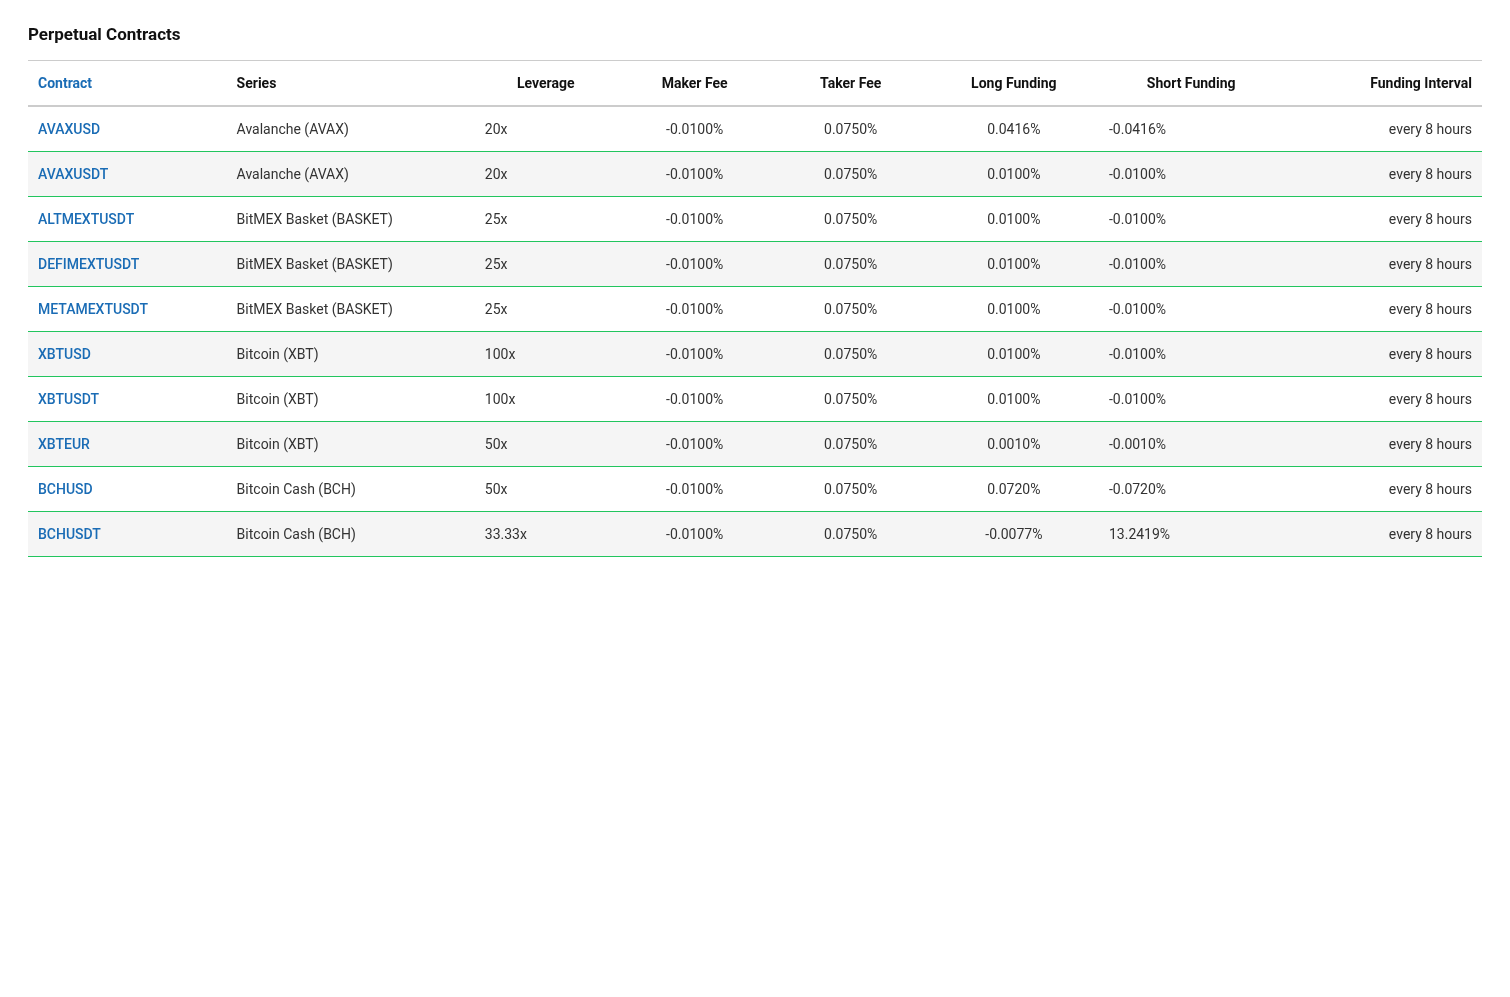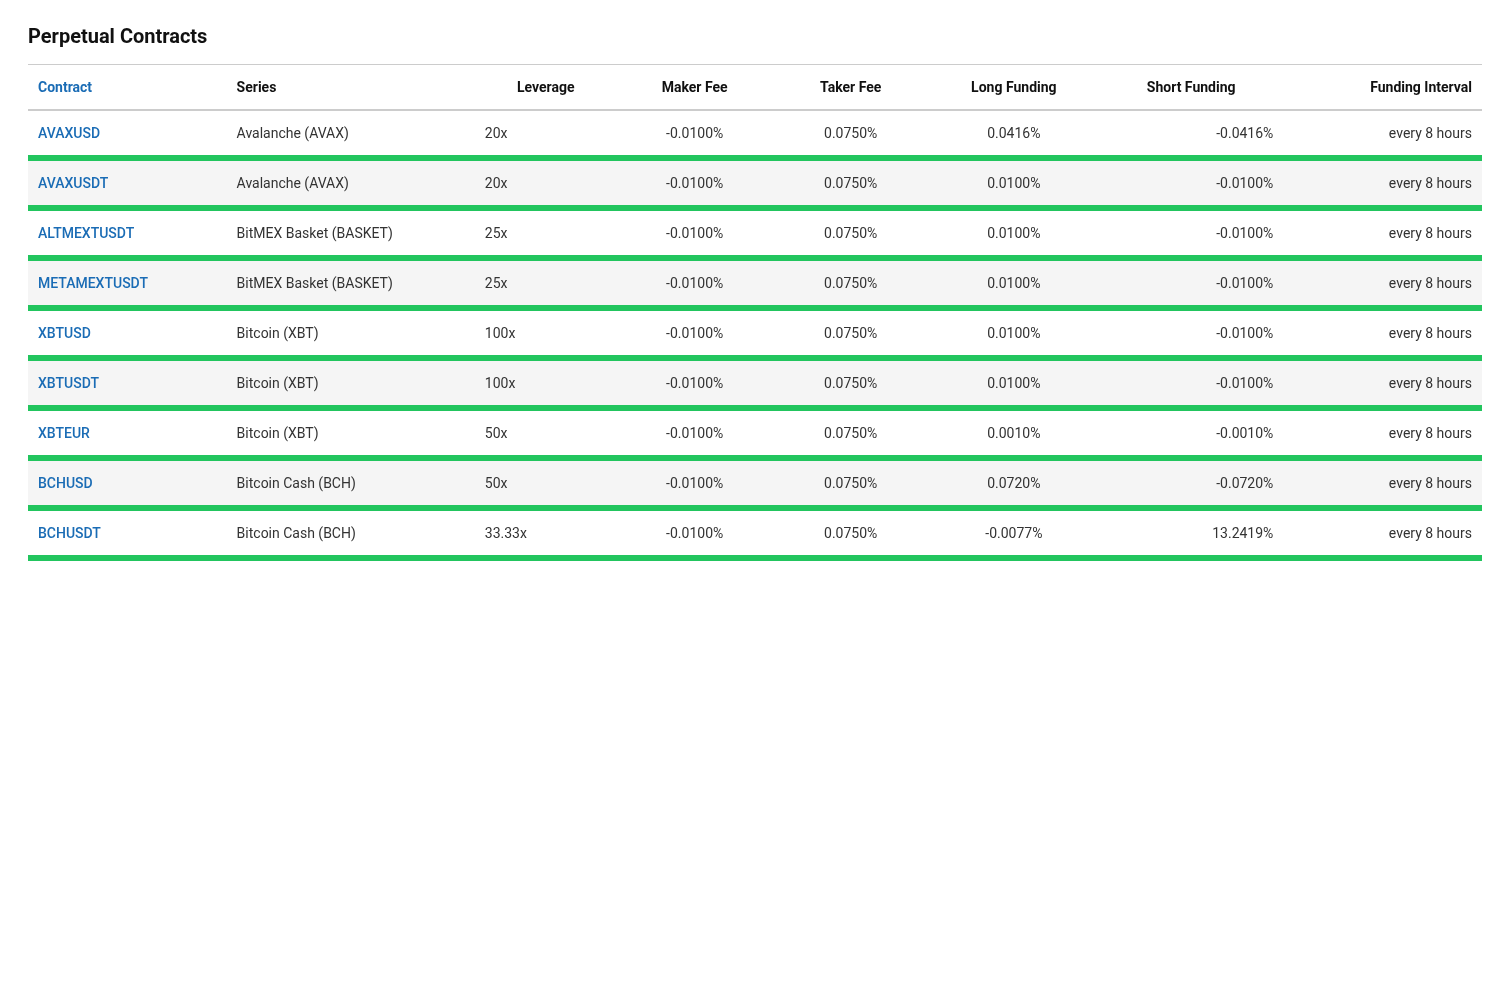--- a/index.html
+++ b/index.html
@@ -10,21 +10,21 @@
 
     body {
       font-family: -apple-system, BlinkMacSystemFont, 'Segoe UI', Roboto, sans-serif;
       background: #ffffff;
       color: #333333;
       font-size: 14px;
       padding: 24px 28px;
     }
 
     h1 {
-      font-size: 20px;
+      font-size: 17px;
       font-weight: 700;
       color: #111111;
       margin-bottom: 16px;
     }
 
     hr.divider {
       border: none;
       border-top: 1px solid #cccccc;
       margin-bottom: 0;
     }
@@ -44,21 +44,21 @@
       font-weight: 700;
       font-size: 14px;
       color: #111111;
     }
 
     thead th:first-child {
       color: #1a6cb5;
     }
 
     tbody tr {
-      border-bottom: 6px solid #22c55e;
+      border-bottom: 1px solid #22c55e;
     }
 
     tbody tr:nth-child(even) {
       background-color: #f5f5f5;
     }
 
     tbody td {
       padding: 14px 10px;
       font-size: 14px;
       color: #333333;
@@ -70,21 +70,21 @@
       text-decoration: none;
       font-weight: 500;
     }
 
     .col-contract { width: 140px; }
     .col-series { width: 175px; }
     .col-leverage { width: 100px; }
     .col-maker { width: 110px; text-align: center; }
     .col-taker { width: 110px; text-align: center; }
     .col-long { width: 120px; text-align: center; }
-    .col-short { width: 130px; text-align: right; }
+    .col-short { width: 130px; text-align: left; }
     .col-interval { width: 140px; text-align: right; }
 
     thead th.col-leverage,
     thead th.col-maker,
     thead th.col-taker,
     thead th.col-long,
     thead th.col-short,
     thead th.col-interval {
       text-align: center;
     }
@@ -137,20 +137,30 @@
         <td class="col-contract"><a class="contract-link" href="#">ALTMEXTUSDT</a></td>
         <td class="col-series">BitMEX Basket (BASKET)</td>
         <td class="col-leverage">25x</td>
         <td class="col-maker">-0.0100%</td>
         <td class="col-taker">0.0750%</td>
         <td class="col-long">0.0100%</td>
         <td class="col-short">-0.0100%</td>
         <td class="col-interval">every 8 hours</td>
       </tr>
       <tr>
+        <td class="col-contract"><a class="contract-link" href="#">DEFIMEXTUSDT</a></td>
+        <td class="col-series">BitMEX Basket (BASKET)</td>
+        <td class="col-leverage">25x</td>
+        <td class="col-maker">-0.0100%</td>
+        <td class="col-taker">0.0750%</td>
+        <td class="col-long">0.0100%</td>
+        <td class="col-short">-0.0100%</td>
+        <td class="col-interval">every 8 hours</td>
+      </tr>
+      <tr>
         <td class="col-contract"><a class="contract-link" href="#">METAMEXTUSDT</a></td>
         <td class="col-series">BitMEX Basket (BASKET)</td>
         <td class="col-leverage">25x</td>
         <td class="col-maker">-0.0100%</td>
         <td class="col-taker">0.0750%</td>
         <td class="col-long">0.0100%</td>
         <td class="col-short">-0.0100%</td>
         <td class="col-interval">every 8 hours</td>
       </tr>
       <tr>

